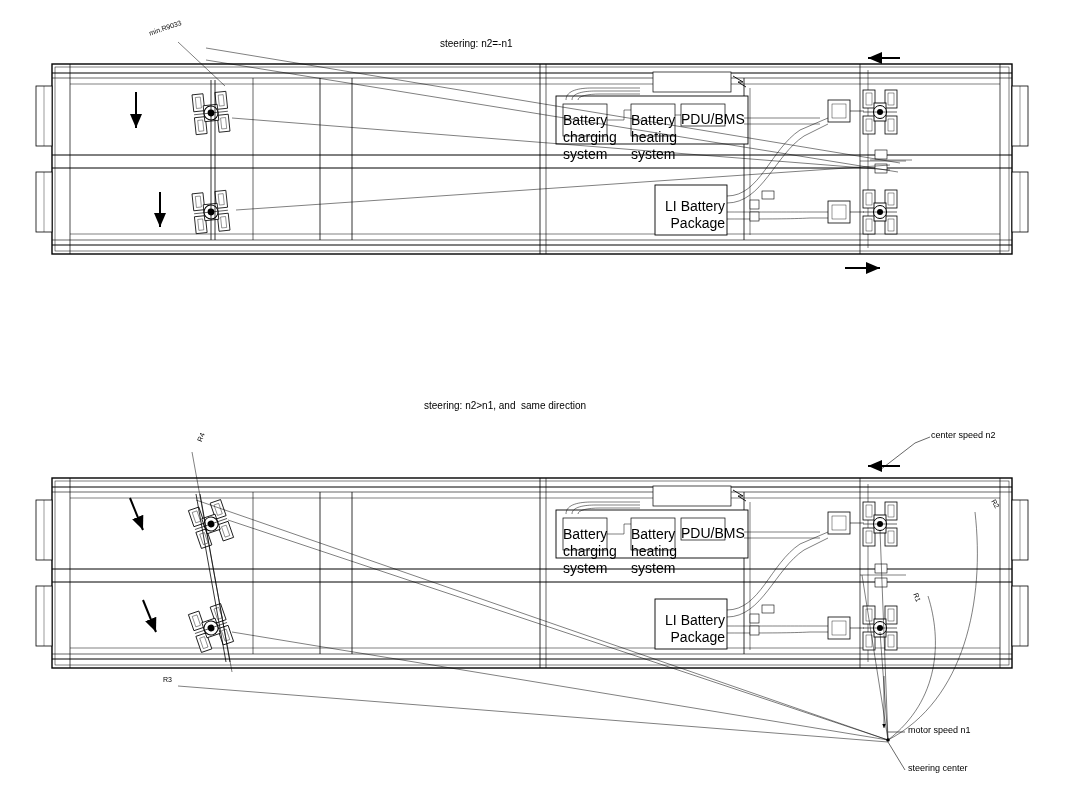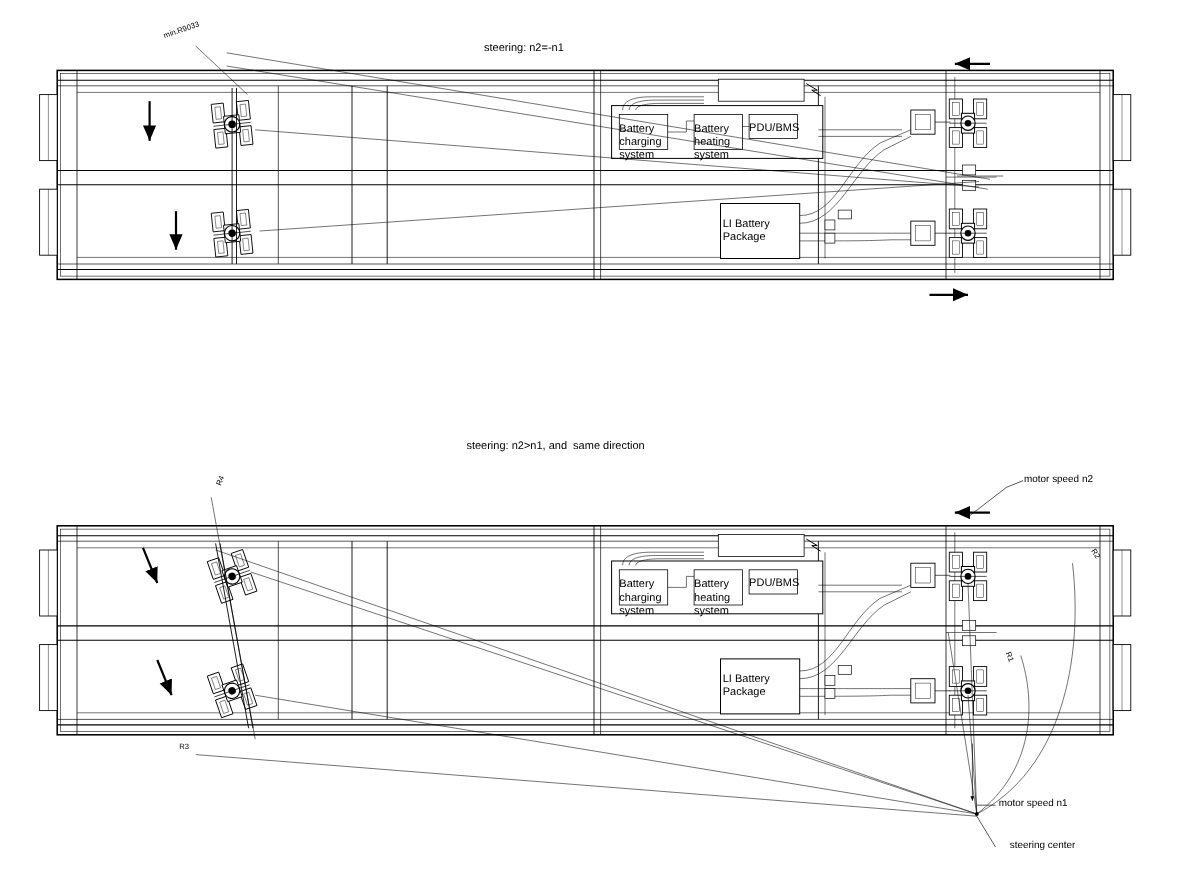--- a/index.html
+++ b/index.html
@@ -50,23 +50,23 @@
   .lbl.rot-r4 {
     transform: rotate(-68deg);
     transform-origin: left top;
   }
   .lbl.rot-min {
     transform: rotate(-19deg);
     transform-origin: left top;
   }
   .boxlbl {
     position: absolute;
-    font-size: 10px;
+    font-size: 14px;
     line-height: 1.2;
-    text-align: left;
+    text-align: right;
     white-space: pre;
   }
 </style>
 </head>
 <body>
 
 <div id="stage">
 
   <svg class="drawing" viewBox="0 0 1080 795">
     <defs>
@@ -335,17 +335,17 @@
 system</div>
   <div class="boxlbl tiny" style="left:681px; top:525px; width:44px;">PDU/BMS</div>
   <div class="boxlbl" style="left:657px; top:612px; width:68px;">LI Battery
 Package</div>
 
   <div class="lbl small rot-r4" style="left:196px; top:440px;">R4</div>
   <div class="lbl small" style="left:163px; top:676px;">R3</div>
   <div class="lbl small rot-r2" style="left:996px; top:498px;">R2</div>
   <div class="lbl small rot-r1" style="left:919px; top:592px;">R1</div>
 
-  <div class="lbl" style="left:931px; top:430px;">motor speed n2</div>
+  <div class="lbl" style="left:931px; top:430px;">center speed n2</div>
   <div class="lbl" style="left:908px; top:725px;">motor speed n1</div>
-  <div class="lbl" style="left:908px; top:763px;margin-left:10px;">steering center</div>
+  <div class="lbl" style="left:908px; top:763px;">steering center</div>
 
 </div>
 
 </body></html>

